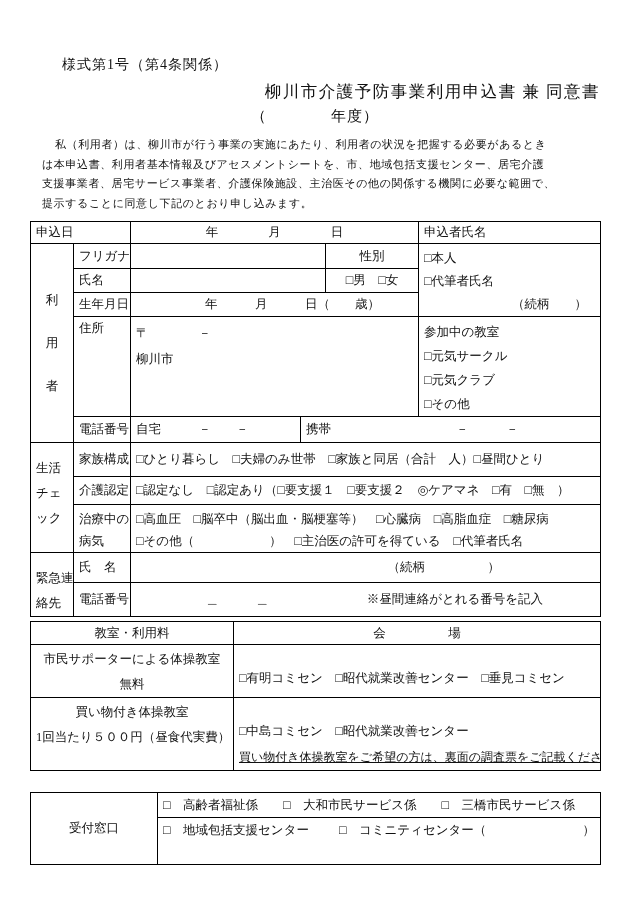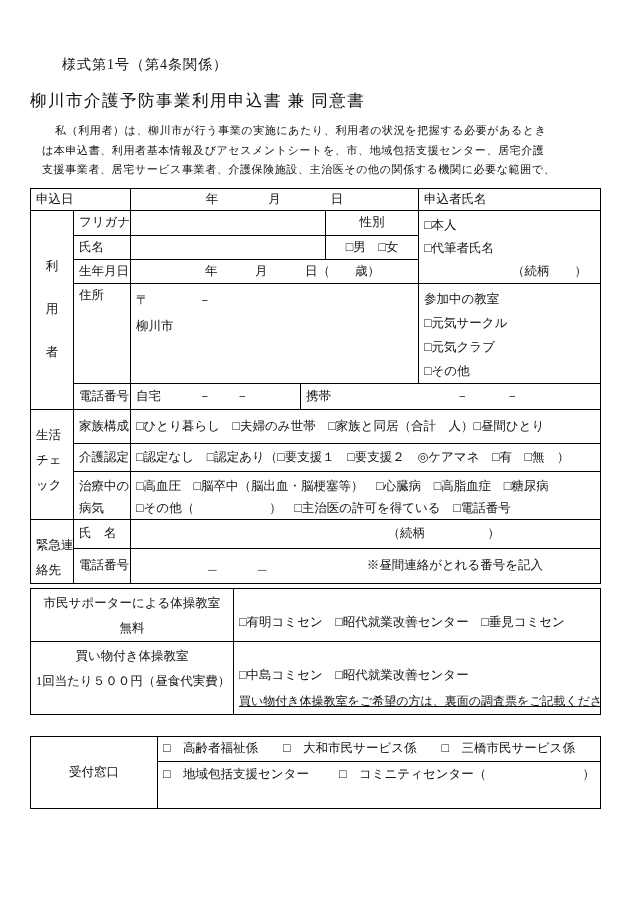--- a/index.html
+++ b/index.html
@@ -3,21 +3,21 @@
 <meta charset="utf-8">
 <style>
   * { margin:0; padding:0; box-sizing:border-box; }
   html,body { background:#fff; }
   .page {
     width:630px; height:903px; background:#ffffff; color:#111;
     font-family:"Liberation Serif","DejaVu Serif",serif;
     padding:56px 30px 0 30px; position:relative; overflow:hidden;
   }
   .form-number { font-size:14px; margin-left:32px; letter-spacing:1px; }
-  .title { font-size:16.5px; text-align:left; margin-top:16px; letter-spacing:1.5px; font-weight:normal; }
+  .title { font-size:16.5px; text-align:right; margin-top:7px; letter-spacing:1.5px; font-weight:normal; }
   .year-line { font-size:15px; text-align:center; margin-top:4px; letter-spacing:1px; }
   .intro { margin:9px 0 0 12px; font-size:11px; letter-spacing:0.6px; }
   .intro-line { line-height:19.5px; white-space:nowrap; }
   .intro-line.indent { text-indent:13px; }
 
   table { border-collapse:collapse; table-layout:fixed; width:570px; background:#fff; }
   td { border:1px solid #000; font-size:12.5px; padding:0 5px; vertical-align:middle;
        overflow:hidden; white-space:nowrap; }
   .main-table { margin-top:8px; }
   .center { text-align:center; padding:0; }
@@ -48,25 +48,27 @@
   .rec-label { text-align:center; }
   .rec-row2 { vertical-align:top; padding-top:4px; }
 </style>
 </head>
 <body>
 
 <div class="page">
 
   <div class="form-number">様式第1号（第4条関係）</div>
   <div class="title">柳川市介護予防事業利用申込書 兼 同意書</div>
+  <div class="year-line">（　　　　年度）</div>
 
   <div class="intro">
     <div class="intro-line indent">私（利用者）は、柳川市が行う事業の実施にあたり、利用者の状況を把握する必要があるとき</div>
     <div class="intro-line">は本申込書、利用者基本情報及びアセスメントシートを、市、地域包括支援センター、居宅介護</div>
     <div class="intro-line">支援事業者、居宅サービス事業者、介護保険施設、主治医その他の関係する機関に必要な範囲で、</div>
+    <div class="intro-line">提示することに同意し下記のとおり申し込みます。</div>
   </div>
 
   <table class="main-table">
     <colgroup>
       <col style="width:43px">
         <col style="width:57px">
         <col style="width:170px">
       <col style="width:25px">
         <col style="width:93px">
         <col style="width:182px">
@@ -134,21 +136,21 @@
       <td>介護認定</td>
       <td colspan="4">□認定なし　□認定あり（□要支援１　□要支援２　◎ケアマネ　□有　□無　）</td>
     </tr>
     <tr style="height:48px">
       <td class="top lh22">
         <div>治療中の</div>
         <div>病気</div>
       </td>
       <td colspan="4" class="top lh22">
         <div>□高血圧　□脳卒中（脳出血・脳梗塞等）　□心臓病　□高脂血症　□糖尿病</div>
-        <div>□その他（　　　　　　）　□主治医の許可を得ている　□電話番号</div>
+        <div>□その他（　　　　　　）　□主治医の許可を得ている　□代筆者氏名</div>
       </td>
     </tr>
     <tr style="height:26px">
       <td rowspan="2" class="vlabel2">
         <div>緊急連</div>
         <div>絡先</div>
       </td>
       <td>氏　名</td>
       <td colspan="4" class="erel">（続柄　　　　　）</td>
     </tr>
@@ -162,20 +164,24 @@
   </tbody>
     </table>
 
 
   <table class="class-table">
     <colgroup>
         <col style="width:203px">
         <col style="width:367px">
       </colgroup>
     <tbody>
+        <tr style="height:23px">
+      <td class="center">教室・利用料</td>
+      <td class="center">会　　　　　場</td>
+    </tr>
     <tr style="height:48px">
       <td class="name-cell">
         <div>市民サポーターによる体操教室</div>
         <div>無料</div>
       </td>
       <td class="venue-cell">
         <div class="venue-line">□有明コミセン　□昭代就業改善センター　□垂見コミセン</div>
       </td>
     </tr>
     <tr style="height:53px">

